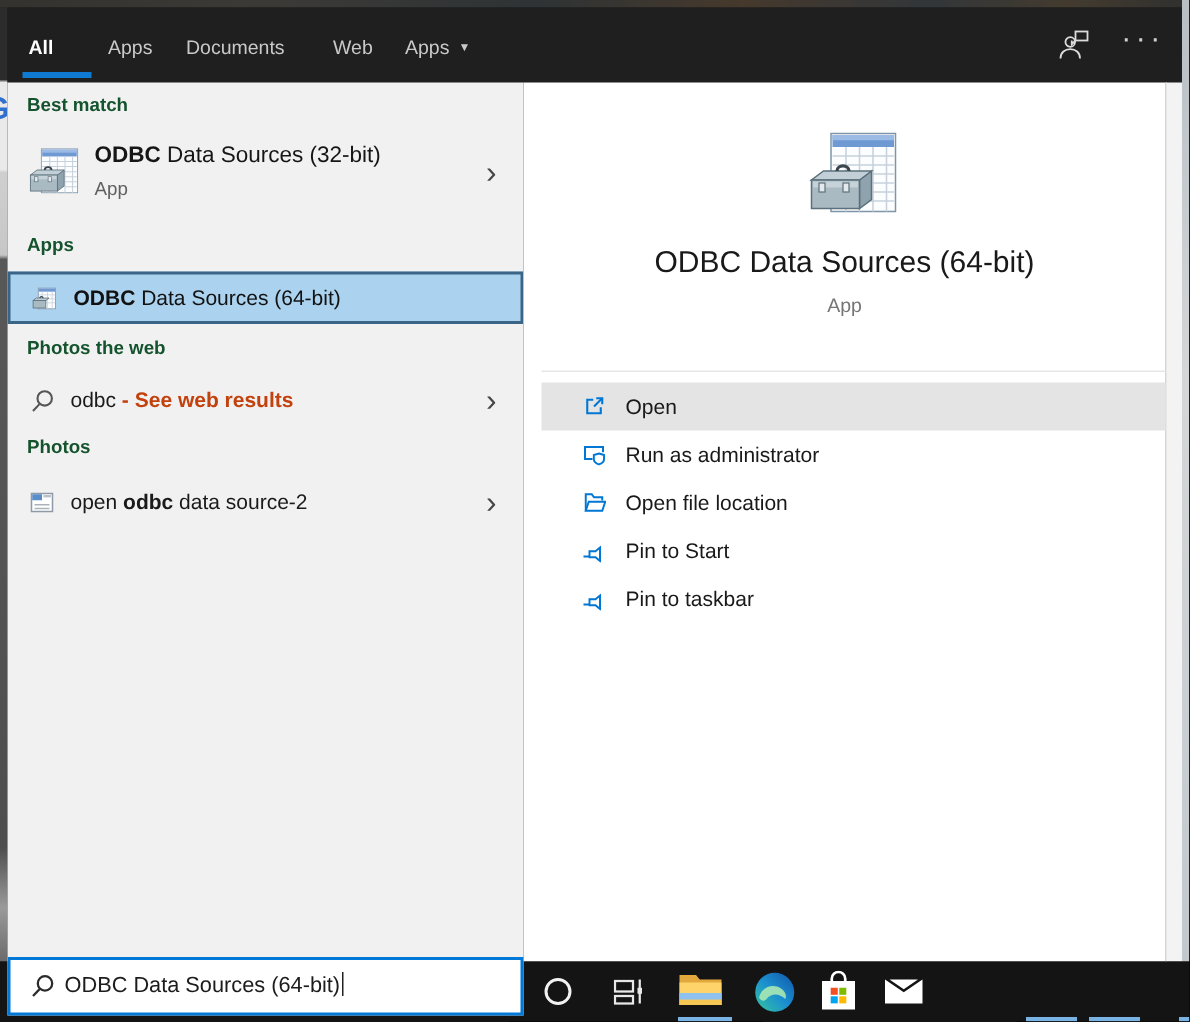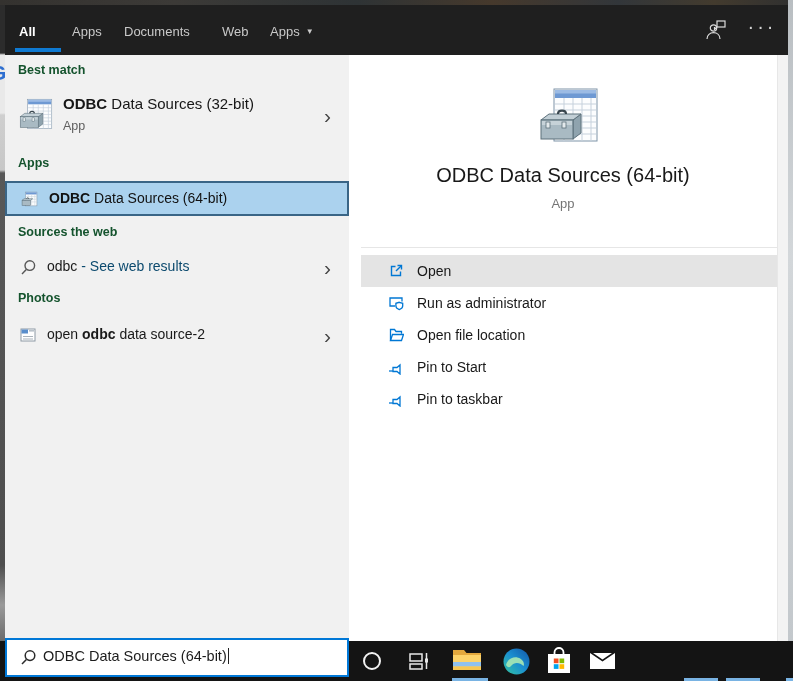--- a/index.html
+++ b/index.html
@@ -34,21 +34,21 @@
   .lp-item{position:absolute;left:0;width:344px;cursor:default;}
   .chev{position:absolute;right:18px;font-size:21px;color:#464646;font-weight:400;line-height:1;}
 
   .bm-title{position:absolute;left:58px;top:11px;font-size:15px;color:#161616;white-space:nowrap;}
   .bm-sub{position:absolute;left:58px;top:35px;font-size:12.5px;color:#5f5f5f;}
 
   .sel-row{background:#abd2ee;border:2px solid #3a6586;box-sizing:border-box;}
   .sel-text{position:absolute;left:42px;top:7px;font-size:14px;color:#121212;white-space:nowrap;}
 
   .row-text{position:absolute;left:42px;top:10px;font-size:14px;color:#1a1a1a;white-space:nowrap;}
-  .gray{color:#0c4a6e;}
+  .gray{color:#c2410c;font-weight:bold;}
   .b{font-weight:bold;}
 
   
   .hero-icon{position:absolute;left:188px;top:30px;}
   .app-name{position:absolute;left:0;top:109px;width:100%;text-align:center;font-size:20px;color:#191919;}
   .app-type{position:absolute;left:0;top:141px;width:100%;text-align:center;font-size:13px;color:#757575;}
   .divider{position:absolute;left:12px;top:192px;width:416px;height:1px;background:#e6e6e6;}
   .action-row{position:absolute;left:12px;width:416px;height:32px;cursor:default;}
   .action-row.hl{background:#e4e4e4;}
   .action-row .aicon{position:absolute;left:27px;top:8px;width:16px;height:16px;}
@@ -132,21 +132,21 @@
               <path d="M18 21h41M18 31h41M18 41h41M27 13v43M40 13v43M52 13v43"></path>
             </g>
           <path d="M12 29h32l-8 6H4z" fill="#c2cfd6" stroke="#5c707b" stroke-width="2"></path>
           <rect x="4" y="35" width="32" height="19" fill="#a9bac3" stroke="#5c707b" stroke-width="2"></rect>
           <path d="M21 29c0-4.5 8-4.5 8 0" fill="none" stroke="#39464e" stroke-width="3"></path>
         </svg>
       </span>
       <span class="sel-text"><span class="b">ODBC</span><span> Data Sources (64-bit)</span></span>
     </div>
 
-    <div class="heading" style="top:170px">Sources the web</div>
+    <div class="heading" style="top:170px">Photos the web</div>
 
     <div class="lp-item" style="top:193px;height:40px">
       <span class="abs" style="left:15px;top:11px">
         <svg viewBox="0 0 17 17" width="17" height="17" fill="none" stroke="#565656" stroke-width="1.4">
           <circle cx="9.8" cy="6.6" r="4.8"></circle>
             <path d="M6.3 10.4L2 15"></path>
         </svg>
       </span>
       <span class="row-text"><span>odbc</span><span class="gray"> - See web results</span></span>
       <span class="chev" style="top:9px">›</span>

